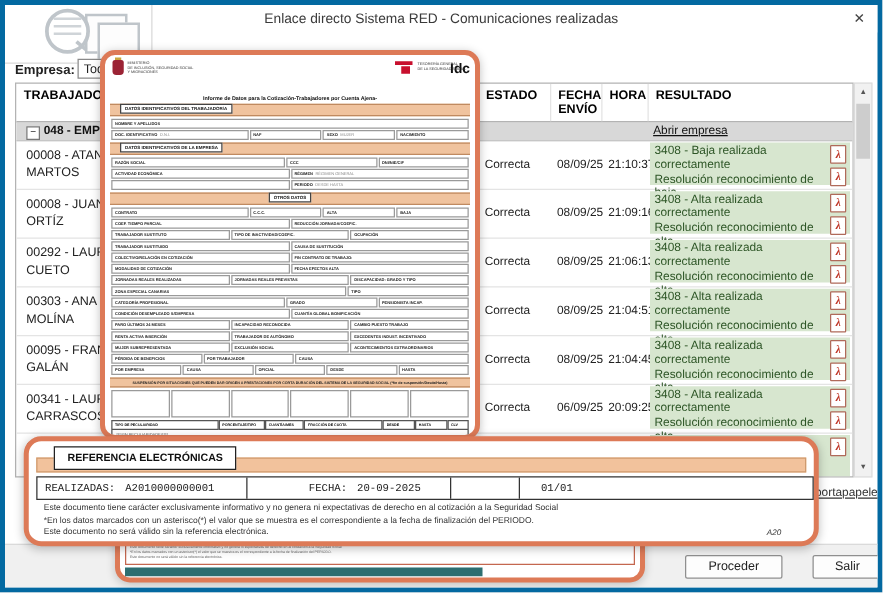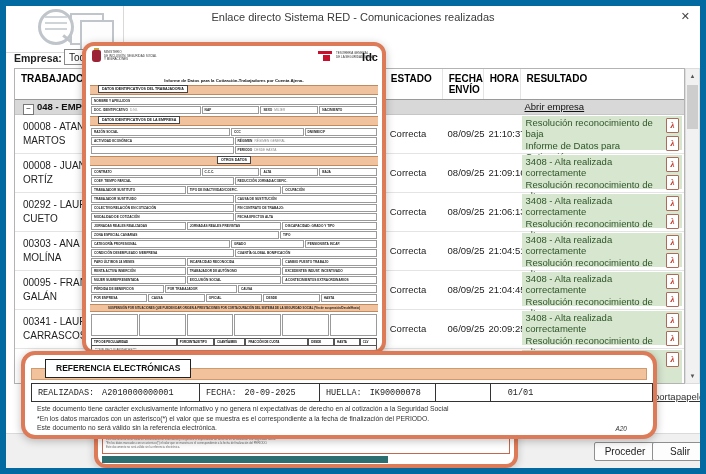--- a/index.html
+++ b/index.html
@@ -1,16 +1,16 @@
 <!DOCTYPE html>
 <html><head>
 <meta charset="utf-8">
 <style>
   html,body{margin:0;padding:0;background:#e8e8e8;font-family:"Liberation Sans",sans-serif;}
-  .win{position:relative;width:706px;height:474px;background:#fff;border:6px solid #0369a1;box-sizing:border-box;overflow:hidden;}
+  .win{position:relative;width:706px;height:474px;background:#fff;border:4px solid #0369a1;box-sizing:border-box;overflow:hidden;}
   
   .titlebar{position:absolute;left:0;top:0;width:100%;height:22px;background:#fff;}
   .title{position:absolute;left:0;right:0;top:5px;text-align:center;font-size:11px;color:#3a3a3a;}
   .close{position:absolute;right:10px;top:4px;font-size:11px;color:#444;cursor:pointer;}
   
   .toolbox{position:absolute;left:0;top:0;width:117px;height:46px;border-right:1px solid #d9d9d9;border-bottom:1px solid #d9d9d9;}
   .previcon{position:absolute;left:30px;top:3px;width:78px;height:40px;}
   .pg{position:absolute;background:#fdfdfd;border:2px solid #bfc5ca;}
   .lens{position:absolute;left:2px;top:0;width:30px;height:30px;border:3px solid #bfc5ca;border-radius:50%;background:#fff;}
   .lens i{display:block;height:2px;background:#cfd4d8;margin:4px 4px 0 4px;}
@@ -36,21 +36,21 @@
   .pdfs{position:absolute;right:3px;top:2px;display:flex;flex-direction:column;gap:3px;}
   .pdf{width:11px;height:13px;background:#fff;border:1px solid #b06a5a;border-radius:1px;font:bold italic 9px/12px "Liberation Serif",serif;color:#c0392b;text-align:center;cursor:pointer;}
   
   .sbar{position:absolute;left:679px;top:62px;width:15px;height:316px;background:#f1f1f1;border:1px solid #dcdcdc;box-sizing:border-box;}
   .sarr{position:absolute;left:0;width:13px;height:14px;font-size:6px;color:#555;text-align:center;line-height:14px;cursor:pointer;}
   .sthumb{position:absolute;left:1px;top:16px;width:11px;height:44px;background:#cdcdcd;cursor:pointer;}
   .cliplink{position:absolute;left:648px;top:385px;font-size:9.5px;color:#333;text-decoration:underline;cursor:pointer;}
   
   .footer{position:absolute;left:0;bottom:0;width:100%;height:34px;background:#f0f0f0;border-top:1px solid #dadada;}
   .btn{position:absolute;top:8px;height:19px;background:#fdfdfd;border:1px solid #8f8f8f;border-radius:2px;font-size:10px;color:#222;text-align:center;padding-top:3px;box-sizing:border-box;cursor:pointer;}
-  .btn.proceder{left:588px;width:62px;}
+  .btn.proceder{left:544px;width:78px;}
   .btn.salir{left:646px;width:56px;}
   
   .doc{position:absolute;left:76px;top:36px;width:304px;height:312px;background:#fff;border:4px solid #dd7a57;border-radius:12px;box-sizing:border-box;box-shadow:0 2px 8px rgba(0,0,0,.25);z-index:5;overflow:hidden;padding:2px 4px;}
   .dochead{position:relative;height:30px;}
   .emblem{position:absolute;left:2px;top:2px;width:9px;height:12px;background:#9b2335;border-radius:2px 2px 3px 3px;}
   .emblem:before{content:"";position:absolute;left:2px;top:-2px;width:5px;height:2px;background:#caa53d;}
   .minlines{position:absolute;left:14px;top:3px;font-size:3px;line-height:3.6px;color:#333;}
   .idc{position:absolute;left:0;right:0;top:3px;text-align:right;font-size:11px;font-weight:bold;color:#111;}
   .tgss{position:absolute;right:44px;top:3px;width:16px;height:11px;}
   .tgss b1{position:absolute;left:0;top:0;width:14px;height:3px;background:#c8102e;display:block;}
@@ -74,21 +74,21 @@
   .fragment{position:absolute;left:88px;top:350px;width:424px;height:112px;background:#fff;border:4px solid #dd7a57;border-radius:12px;box-sizing:border-box;box-shadow:0 2px 8px rgba(0,0,0,.2);z-index:4;}
   .fragnotes{position:absolute;left:4px;top:76px;width:408px;height:18px;border:1px solid #c4674f;font-size:2.8px;line-height:3.8px;color:#666;padding:1px 3px;box-sizing:border-box;overflow:hidden;}
   .tealbar{position:absolute;left:4px;top:96px;width:286px;height:7px;background:#2d6e70;}
   
   .callout{position:absolute;left:15px;top:345px;width:636px;height:88px;background:#fff;border:4px solid #dd7a57;border-radius:14px;box-sizing:border-box;box-shadow:0 2px 8px rgba(0,0,0,.25);z-index:6;}
   .cband{position:absolute;left:6px;top:13px;width:616px;height:12px;background:#f2c29c;border:1px solid #cf9a6e;box-sizing:border-box;}
   .clabel{position:absolute;left:20px;top:4px;height:17px;line-height:17px;background:#fff;border:1.5px solid #222;font-size:8.5px;font-weight:bold;color:#111;padding:0 10px;}
   .creftable{position:absolute;left:6px;top:28px;width:622px;height:19px;display:flex;border:1px solid #333;box-sizing:border-box;font-family:"Liberation Mono","DejaVu Sans Mono",monospace;font-size:8.5px;color:#222;}
   .creftable>div{border-right:1px solid #333;box-sizing:border-box;padding:4px 0 0 6px;white-space:nowrap;overflow:hidden;}
   .creftable>div:last-child{border-right:none;text-align:center;padding-left:0;}
-  .cf-ref{width:168px;}.cf-fecha{width:120px;}.cf-hora{width:104px;}.cf-huella{width:116px;}.cf-empty{width:55px;}.cf-page{width:59px;}
+  .cf-ref{width:168px;}.cf-fecha{width:120px;margin-left:43px;}.cf-hora{width:104px;}.cf-huella{width:116px;}.cf-empty{width:55px;}.cf-page{width:59px;}
   .cval{margin-left:8px;}
   .cnotes{position:absolute;left:12px;top:49px;font-size:6.8px;line-height:9.6px;color:#333;}
   .ccode{position:absolute;right:26px;bottom:3px;font-size:6.5px;font-style:italic;color:#333;}
 </style>
 </head>
 <body>
 
 <div class="win">
 
   <div class="titlebar">
@@ -134,20 +134,21 @@
           <div class="c-worker">
             <div>00008 - ATANA</div>
             <div>MARTOS</div>
           </div>
           <div class="c-frag"></div>
           <div class="c-estado">Correcta</div>
           <div class="c-fecha">08/09/25</div>
           <div class="c-hora">21:10:37</div>
           <div class="c-res">
             <div class="resbox">
+              <div>3408 - Baja realizada correctamente</div>
               <div>Resolución reconocimiento de baja</div>
               <div>Informe de Datos para Cotización</div>
               <div class="pdfs">
                 <div class="pdf">λ</div>
                 <div class="pdf">λ</div>
               </div>
             </div>
           </div>
         </div>
         <div class="trow">
@@ -441,21 +442,20 @@
       </div>
     <div class="tealbar"></div>
   </div>
 
   <div class="callout">
     <div class="cband"></div>
     <div class="clabel">REFERENCIA ELECTRÓNICAS</div>
     <div class="creftable">
       <div class="cf-ref"><span>REALIZADAS:</span><span class="cval">A2010000000001</span></div>
       <div class="cf-fecha"><span>FECHA:</span><span class="cval">20-09-2025</span></div>
-      <div class="cf-huella"><span>HUELLA:</span><span class="cval">IK90000078</span></div>
       <div class="cf-empty"></div>
       <div class="cf-page">01/01</div>
     </div>
     <div class="cnotes">
       <div>Este documento tiene carácter exclusivamente informativo y no genera ni expectativas de derecho en al cotización a la Seguridad Social</div>
       <div>*En los datos marcados con un asterisco(*) el valor que se muestra es el correspondiente a la fecha de finalización del PERIODO.</div>
       <div>Este documento no será válido sin la referencia electrónica.</div>
     </div>
     <div class="ccode">A20</div>
   </div>

